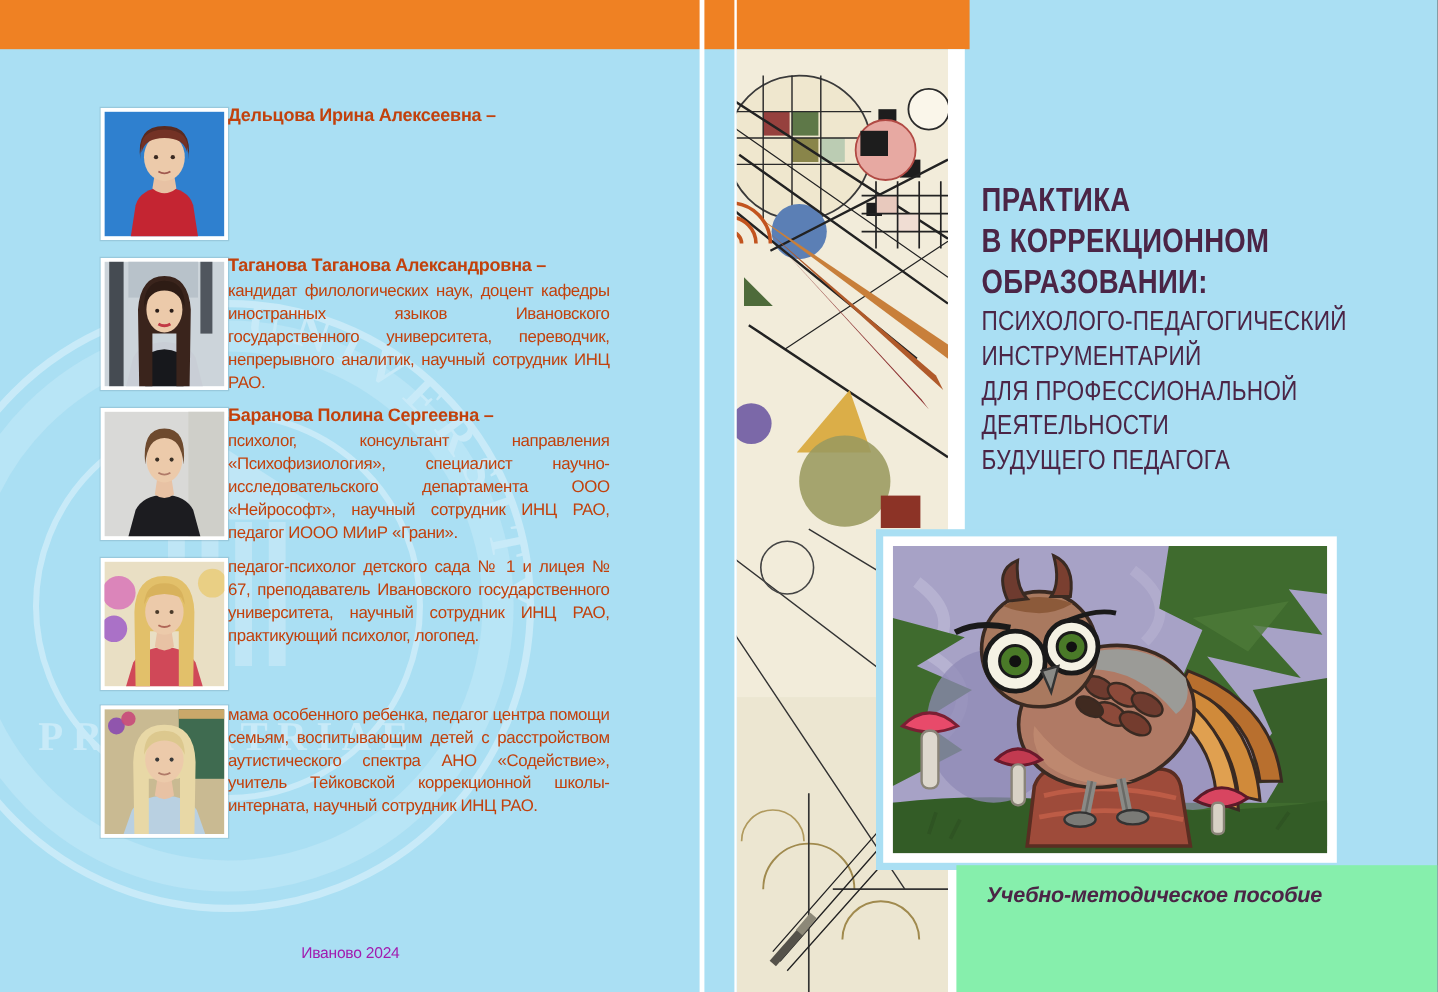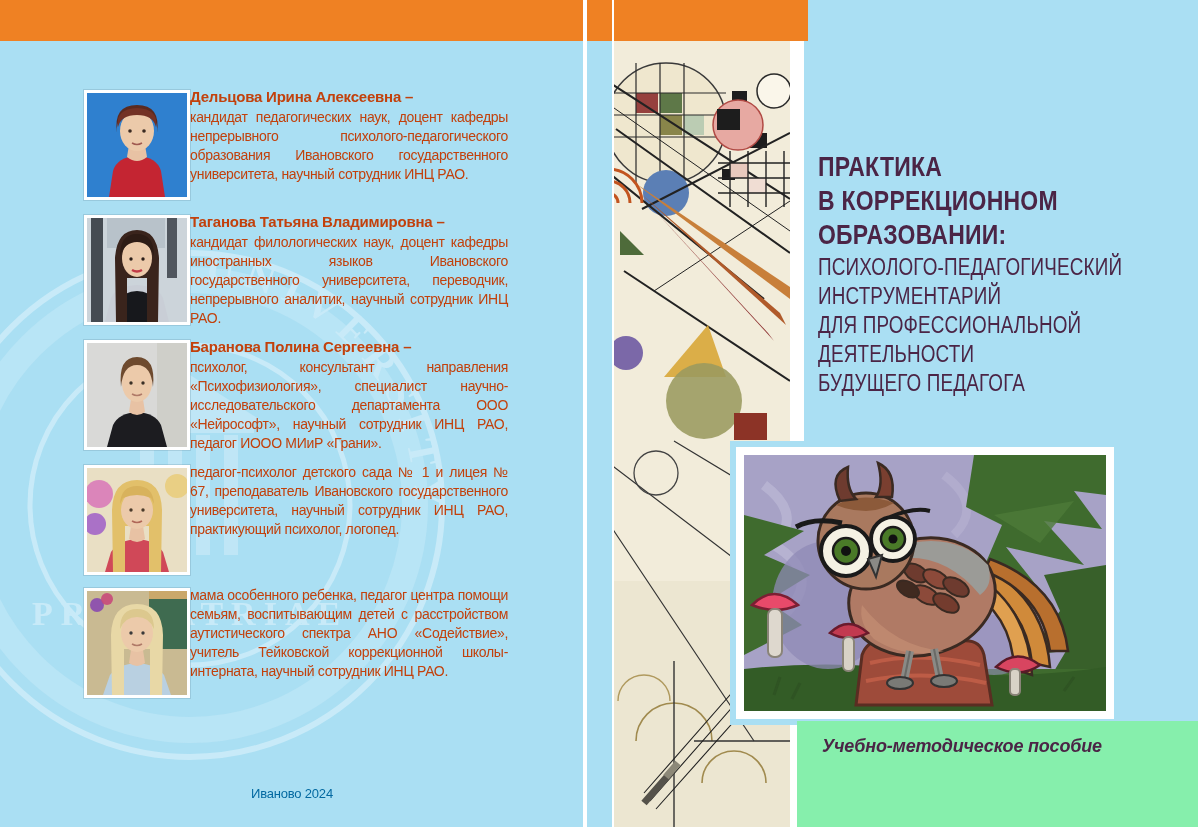--- a/index.html
+++ b/index.html
@@ -21,21 +21,21 @@
   .author-photo{
     position:absolute;left:0;top:2px;width:100px;height:104px;
     background:#fff;border:3px solid #fff;box-shadow:0 0 0 1px rgba(120,160,180,.35);
   }
   .author-photo svg{display:block;width:100px;height:104px;}
   .author-text{position:absolute;left:106px;top:0;width:318px;color:#c2410c;}
   .author-name{font-size:15px;font-weight:bold;letter-spacing:-0.2px;margin:0 0 3px 0;}
   .author-bio{font-size:14px;line-height:19px;letter-spacing:-0.3px;text-align:justify;margin:0;}
   .imprint{
     position:absolute;left:0;top:786px;width:584px;text-align:center;
-    font-size:13px;letter-spacing:-0.2px;color:#0369a1;
+    font-size:13px;letter-spacing:-0.2px;color:#a21caf;
   }
   
   .cond{transform:scaleX(.82);transform-origin:left top;}
   .cover-title{
     position:absolute;left:818px;top:116px;width:460px;
     font-size:28px;line-height:34px;font-weight:bold;color:#4b2546;
     white-space:pre-line;letter-spacing:.3px;
   }
   .cover-subtitle{
     position:absolute;left:818px;top:224px;width:470px;
@@ -96,21 +96,20 @@
         <ellipse cx="50" cy="38" rx="17" ry="20" fill="#eccaaa"></ellipse>
         <path d="M30 40 Q26 12 50 12 Q74 12 70 40 Q72 20 50 20 Q28 20 30 40Z" fill="#5a2a20"></path>
         <path d="M31 34 Q28 16 50 15 Q72 16 69 34 Q66 22 50 22 Q34 22 31 34Z" fill="#733225"></path>
         <circle cx="43" cy="38" r="1.8" fill="#3a2a22"></circle>
         <circle cx="57" cy="38" r="1.8" fill="#3a2a22"></circle>
         <path d="M45 50 Q50 53 55 50" stroke="#a05a50" stroke-width="1.5" fill="none"></path>
       </svg>
     </div>
     <div class="author-text">
       <p class="author-name">Дельцова Ирина Алексеевна –</p>
-      <p class="author-bio">кандидат педагогических наук, доцент кафедры непрерывного психолого-педагогического образования Ивановского государственного университета, научный сотрудник ИНЦ РАО.</p>
     </div>
   </div>
 
   <div class="author-block" style="top:213px;">
     <div class="author-photo">
       <svg viewBox="0 0 100 104">
         <rect width="100" height="104" fill="#ccd4da"></rect>
         <rect x="4" y="0" width="12" height="104" fill="#454b52"></rect>
         <rect x="80" y="0" width="10" height="60" fill="#50565e"></rect>
         <rect x="20" y="0" width="58" height="30" fill="#b8c2ca"></rect>
@@ -118,21 +117,21 @@
         <path d="M34 104 L38 76 Q50 70 62 76 L66 104 Z" fill="#17181c"></path>
         <path d="M29 104 L28 40 Q30 12 50 12 Q70 12 72 40 L71 104 L60 104 L60 60 L40 60 L40 104 Z" fill="#3a241c"></path>
         <ellipse cx="50" cy="40" rx="15" ry="19" fill="#eccaaa"></ellipse>
         <path d="M33 38 Q33 16 50 16 Q67 16 67 38 Q62 24 50 24 Q38 24 33 38Z" fill="#2e1c15"></path>
         <circle cx="44" cy="41" r="1.7" fill="#2a1d18"></circle>
         <circle cx="56" cy="41" r="1.7" fill="#2a1d18"></circle>
         <path d="M45 52 Q50 55 55 52" stroke="#c23a46" stroke-width="2.4" fill="none"></path>
       </svg>
     </div>
     <div class="author-text">
-      <p class="author-name">Таганова Татьяна Владимировна –</p>
+      <p class="author-name">Таганова Таганова Александровна –</p>
       <p class="author-bio">кандидат филологических наук, доцент кафедры иностранных языков Ивановского государственного университета, переводчик, непрерывного аналитик, научный сотрудник ИНЦ РАО.</p>
     </div>
   </div>
 
   <div class="author-block" style="top:338px;">
     <div class="author-photo">
       <svg viewBox="0 0 100 104">
         <rect width="100" height="104" fill="#d9d9d7"></rect>
         <rect x="70" y="0" width="30" height="104" fill="#cfcfc9"></rect>
         <path d="M20 104 L26 82 Q32 70 50 69 Q68 70 74 82 L80 104 Z" fill="#1c1c20"></path>

